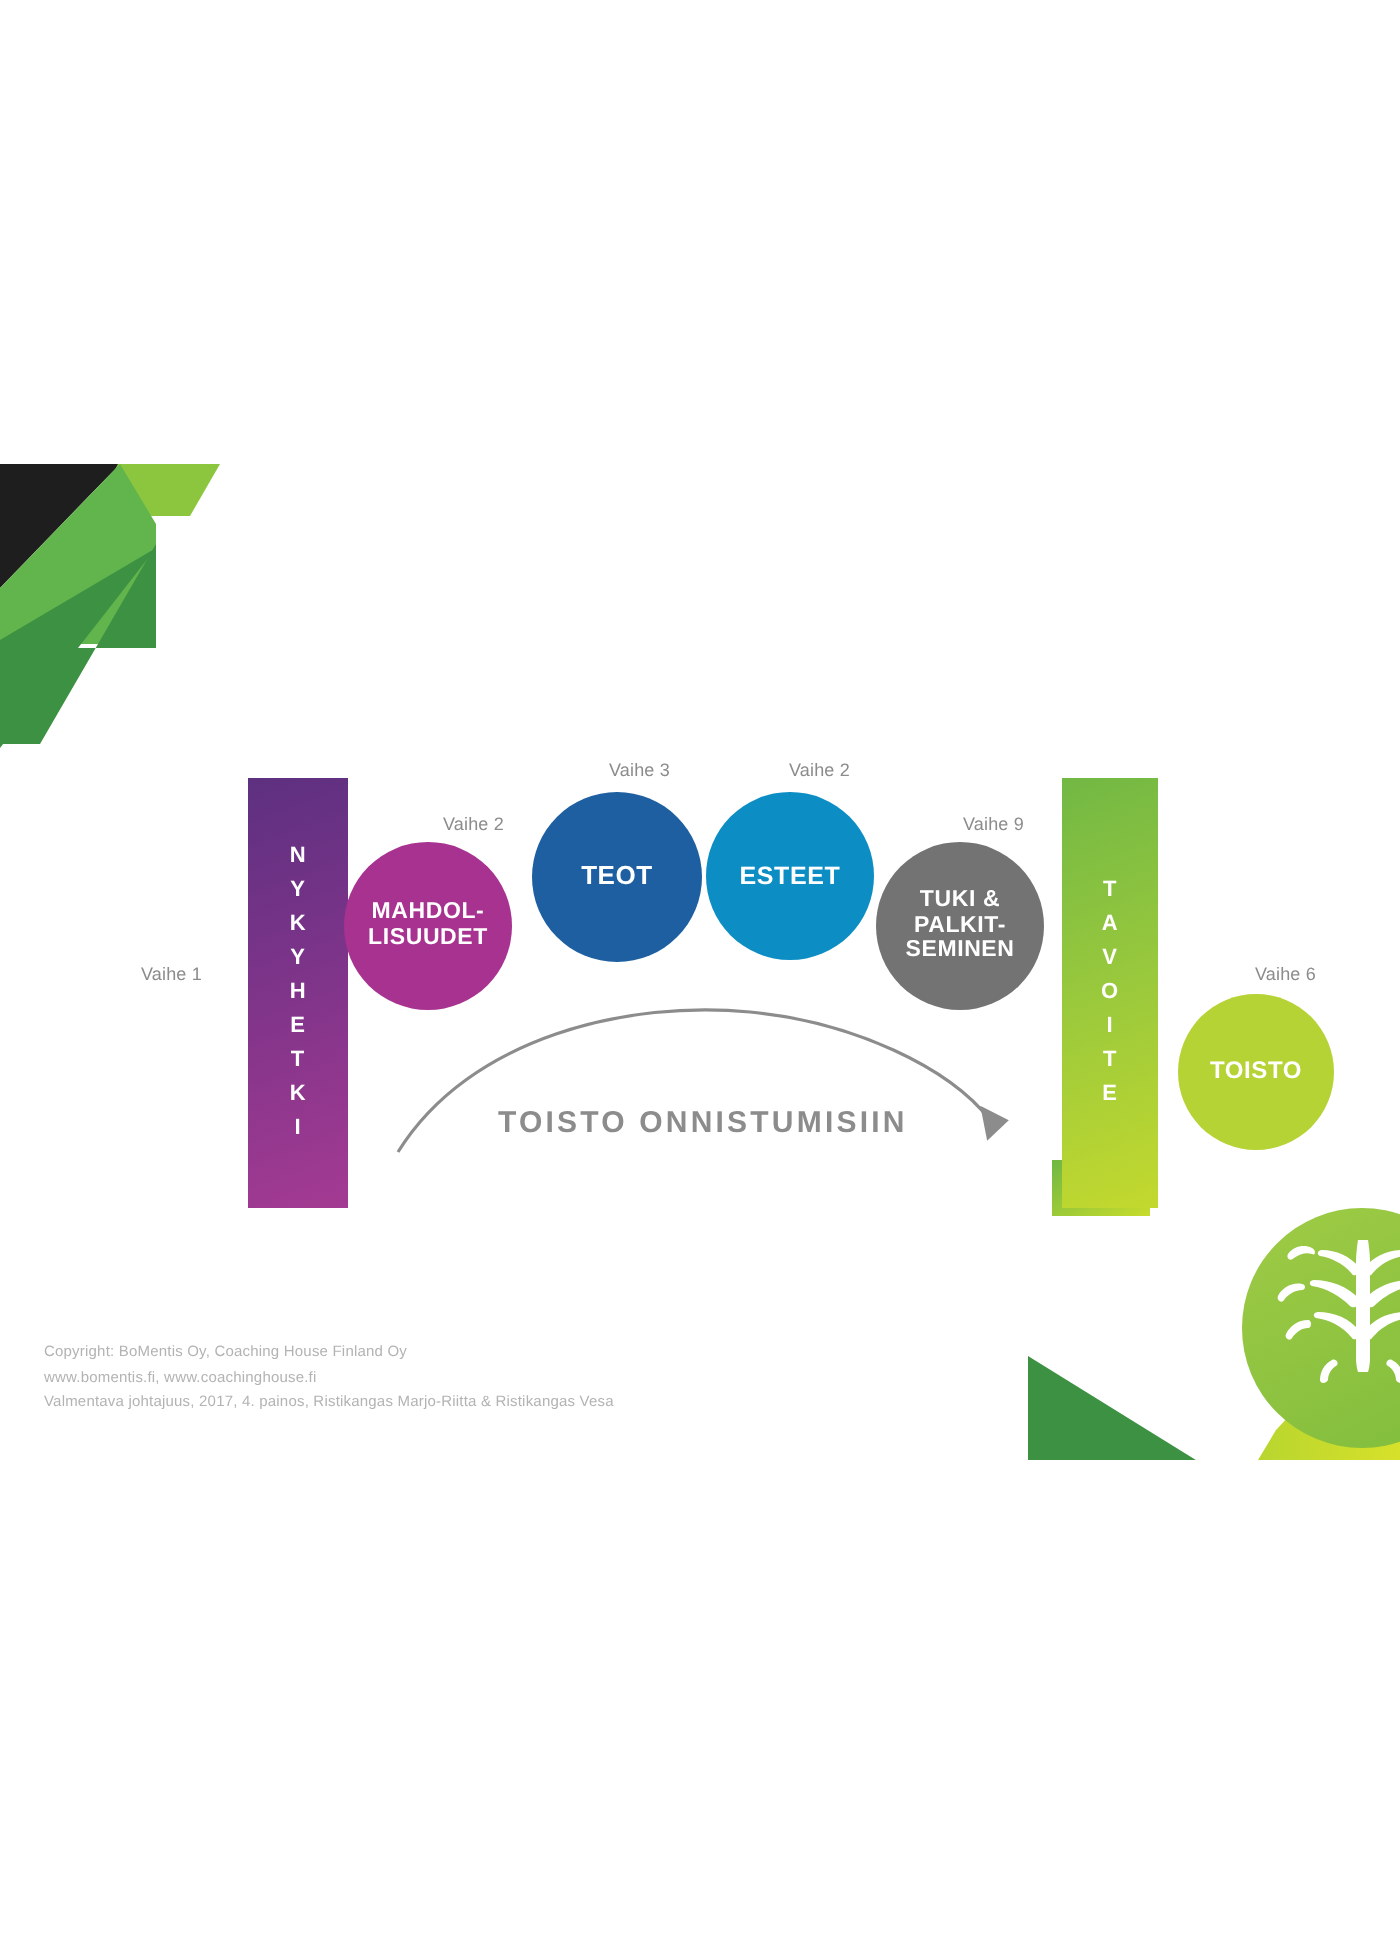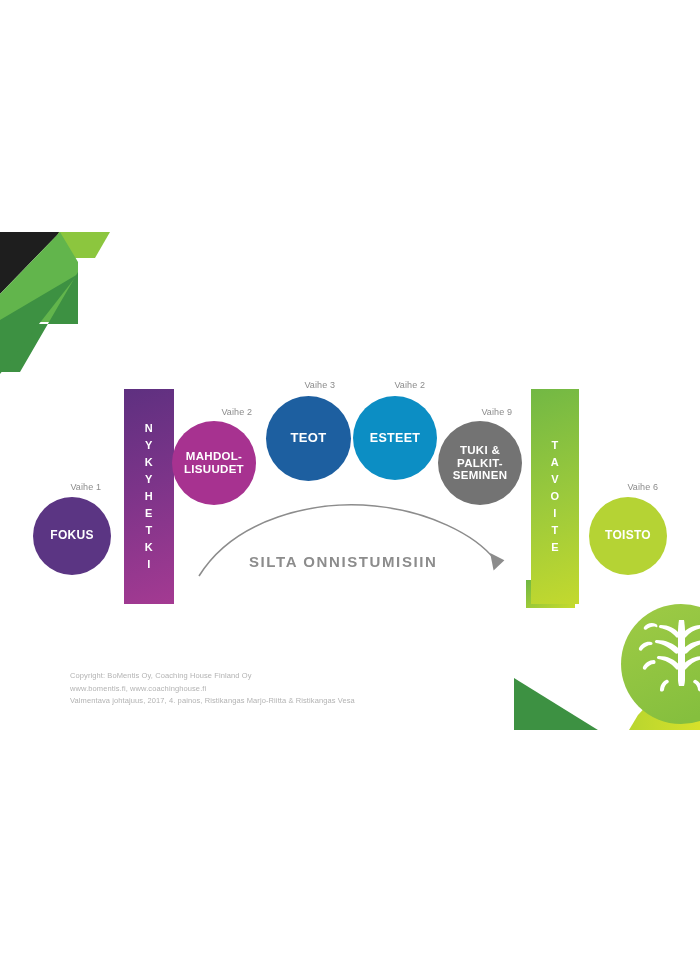--- a/index.html
+++ b/index.html
@@ -115,21 +115,21 @@
   
   #footer {
     position: absolute;
     left: 22px;
     top: 670px;
     font-size: 7.5px;
     color: #b3b3b3;
     line-height: 12.5px;
     letter-spacing: 0.1px;
   }
-  #footer div { white-space: nowrap; margin-left: 48px; }
+  #footer div { white-space: nowrap; }
 </style>
 </head>
 <body>
 
 <div id="slide">
 
   <svg id="corner-tl" class="corner-svg" width="125" height="150" viewBox="0 0 125 150">
     <polygon points="0,0 60,0 0,62" fill="#1e1e1e"></polygon>
     <polygon points="0,0 60,0 24,36 0,36" fill="#1e1e1e"></polygon>
     <polygon points="59,0 110,0 95,26 45,26" fill="#8cc63e"></polygon>
@@ -190,26 +190,23 @@
   </svg>
 
 
   <div id="diagram">
 
     <svg style="position:absolute;left:195px;top:498px;" width="320" height="85" viewBox="0 0 320 85">
       <path d="M4,78 C40,20 120,2 180,8 C232,13 280,36 300,62" fill="none" stroke="#8c8c8c" stroke-width="1.6"></path>
       <polygon points="303,72 292,58 308,58" fill="#8c8c8c" transform="rotate(27 300,63)"></polygon>
     </svg>
 
-    <div id="bridge-label" style="left:249px; top:553px;">SILTA ONNISTUMISIIN</div>
+    <div id="bridge-label" style="left:249px; top:553px;">TOISTO ONNISTUMISIIN</div>
 
     <div class="stage-label" style="left:41px; top:482px; width:60px;">Vaihe 1</div>
-    <div class="node-circle" id="node-fokus" style="left:33px; top:497px; width:78px; height:78px; background:#5b3583; font-size:12px;">
-      <span>FOKUS</span>
-    </div>
 
     <div class="pillar" id="pillar-nykyhetki" style="left:124px; top:389px; width:50px; height:215px;
                 background:linear-gradient(160deg,#5e3080 0%, #7c3489 45%, #a43a92 100%);">
       <div class="pillar-text">
         <span>N</span>
         <span>Y</span>
         <span>K</span>
         <span>Y</span>
         <span>H</span>
         <span>E</span>

